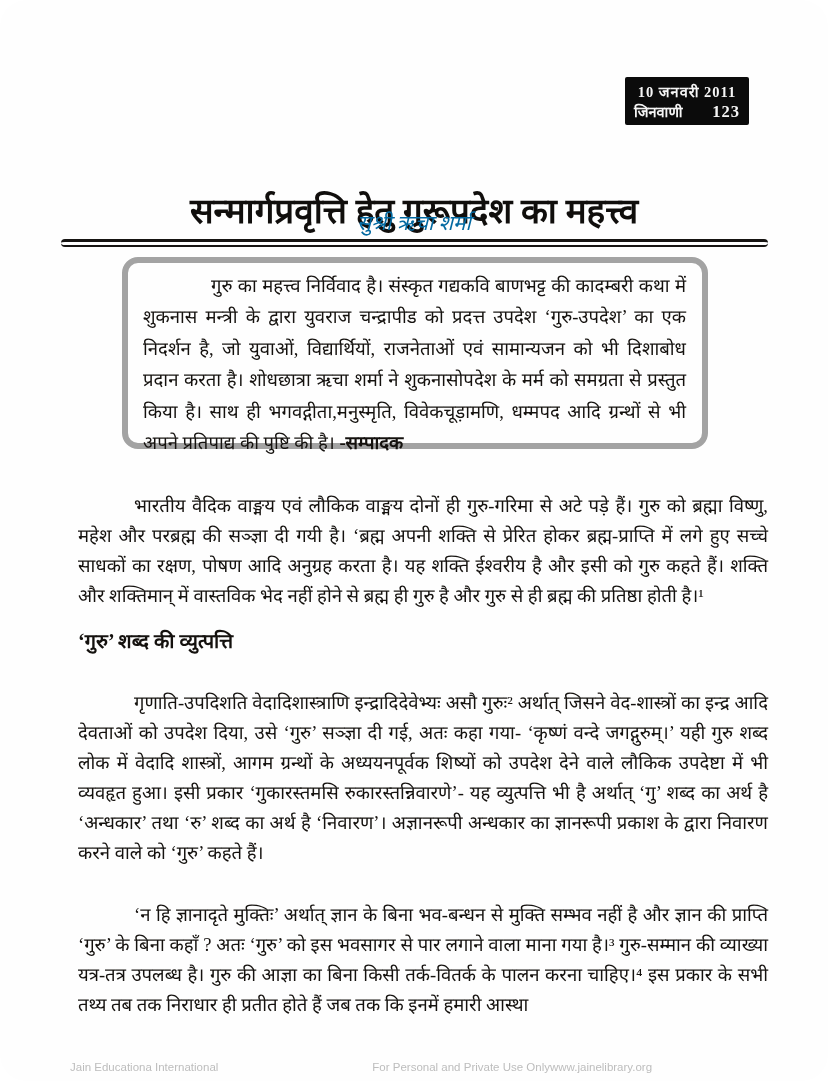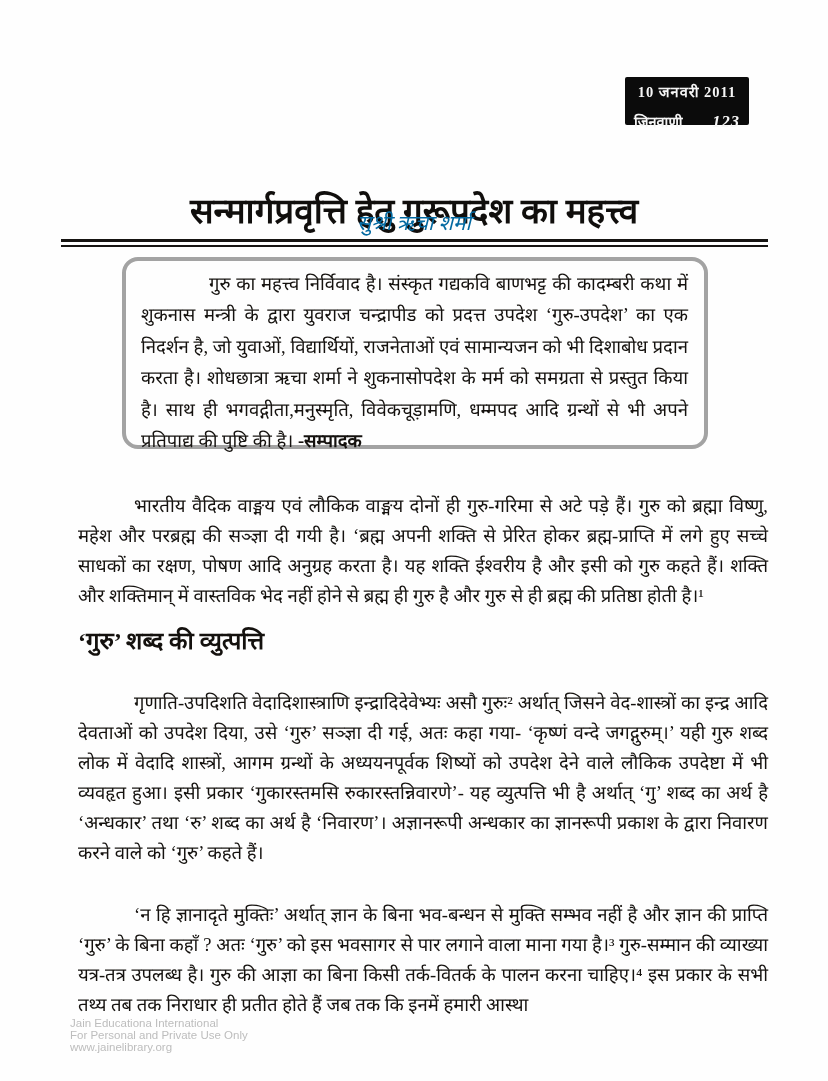--- a/index.html
+++ b/index.html
@@ -1,15 +1,15 @@
 <!DOCTYPE html>
 <html><head>
 <meta charset="utf-8">
 <style>
-  * { box-sizing: border-box; margin: 0; padding: 0; }
+  * { box-sizing: border-box; margin: 0; padding: 0; border-radius: 26px; }
   html, body { background: #ffffff; }
   body {
     font-family: "Liberation Serif", "DejaVu Serif", serif;
     color: #151311;
   }
   .page {
     position: relative;
     width: 828px;
     height: 1081px;
     background: #fefefe;
@@ -32,24 +32,24 @@
     font-size: 14.5px;
     font-weight: bold;
     letter-spacing: 1px;
     white-space: nowrap;
     text-align: center;
   }
   .masthead .journal-line {
     display: flex;
     justify-content: space-between;
     align-items: baseline;
-    margin-top: 10px;
+    margin-top: 0;
   }
   .masthead .journal-name { font-size: 14.5px; font-weight: bold; }
-  .masthead .page-number  { font-size: 16.5px; font-weight: bold; letter-spacing: 1px; font-style: italic; }
+  .masthead .page-number  { font-size: 16.5px; font-weight: bold; letter-spacing: 1px; }
 
   
   .article-title {
     position: absolute;
     top: 150px;
     left: 0;
     width: 100%;
     text-align: center;
     font-size: 35px;
     font-weight: bold;
@@ -79,21 +79,21 @@
     border-bottom: 2px solid #161412;
   }
 
   
   .abstract-box {
     position: absolute;
     left: 122px;
     top: 257px;
     width: 586px;
     height: 192px;
-    border: 4px solid #a3a3a3;
+    border: 6px solid #a3a3a3;
     border-radius: 16px;
     padding: 8px 16px 8px 15px;
     font-size: 18.5px;
     line-height: 31.4px;
     text-align: justify;
     color: #14110e;
   }
   .abstract-box .abstract-paragraph { text-indent: 68px; }
   .abstract-box .abstract-signature { font-weight: bold; }
 
@@ -106,42 +106,41 @@
     font-size: 18.5px;
     line-height: 30px;
     color: #14110e;
   }
   .body-text p {
     text-align: justify;
     text-indent: 56px;
     margin-top: 32px;
   }
   .body-text h3 {
-    font-size: 24px;
+    font-size: 20px;
     font-weight: bold;
     margin-top: 14px;
     margin-bottom: 15px;
     line-height: 30px;
     text-align: left;
   }
   .body-text p + h3 { margin-top: 15px; }
 
   
   .page-footer {
     position: absolute;
     left: 0;
-    bottom: 28px;
+    bottom: 8px;
     width: 100%;
     display: flex;
     align-items: baseline;
     padding: 0 38px 0 70px;
     font-family: "Liberation Sans", "DejaVu Sans", sans-serif;
     font-size: 11.5px;
     color: #bdbdbd;
-    flex-direction: column;
   }
   .page-footer .footer-left   { flex: 1; text-align: left; }
   .page-footer .footer-center { flex: 1; text-align: right; white-space: nowrap; }
   .page-footer .footer-right  { flex: 1; text-align: left; }
 </style>
 </head>
 <body>
 
 <div class="page">
 

